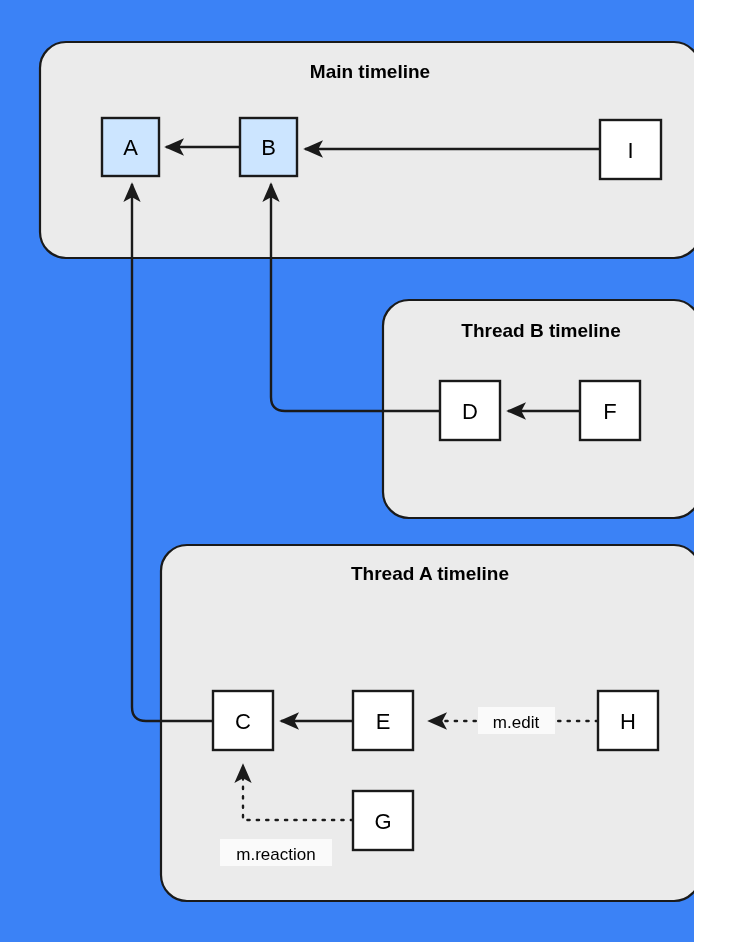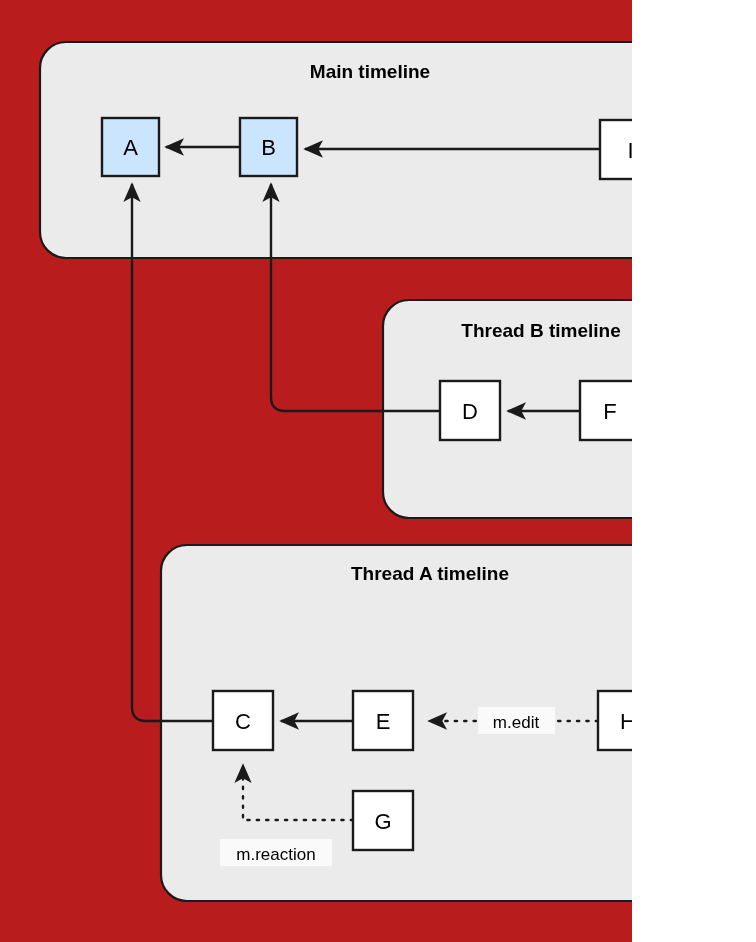--- a/index.html
+++ b/index.html
@@ -5,23 +5,23 @@
   html, body {
     margin: 0;
     padding: 0;
     background: #ffffff;
   }
   body {
     font-family: "Liberation Sans", sans-serif;
   }
   #canvas {
     position: relative;
-    width: 632px;
+    width: 694px;
     height: 942px;
-    background: #b91c1c;
+    background: #3b82f6;
     overflow: hidden;
   }
   #canvas svg.diagram-layer {
     position: absolute;
     left: 0;
     top: 0;
     width: 756px;
     height: 942px;
   }
   .grp-label {

